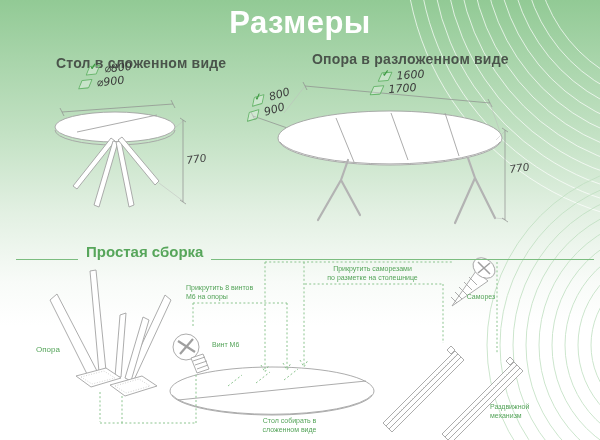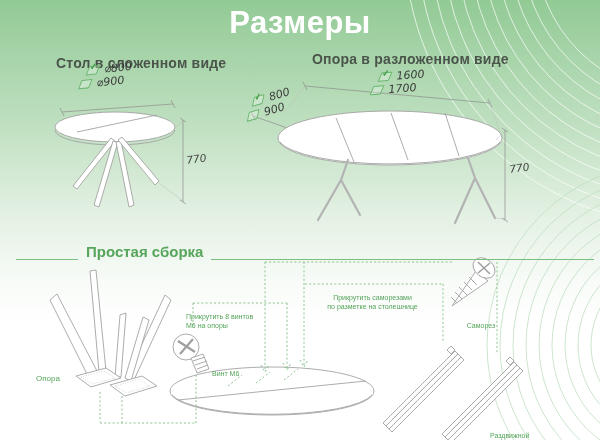--- a/index.html
+++ b/index.html
@@ -19,21 +19,21 @@
     border-radius:1px;position:relative;background:rgba(255,255,255,.3);flex:0 0 auto;}
   .cbx .mark{position:absolute;top:-4px;left:0;font-size:9px;color:#3f9a44;
     transform:skewX(28deg);font-weight:bold;line-height:1;}
   .opt-label{font-style:italic;font-size:11px;color:#3a3a3a;font-family:"DejaVu Sans",sans-serif;white-space:nowrap;}
   .divider{position:absolute;top:244px;left:16px;right:6px;height:16px;display:flex;
     align-items:flex-end;gap:8px;z-index:3;}
   .divider .line{border-top:1.5px solid #7cbd80;height:0;}
   .divider .line.left{width:62px;}
   .divider .line.right{flex:1;}
   .divider .text{font-size:15px;font-weight:bold;color:#57a65b;white-space:nowrap;}
-  .g-label{position:absolute;color:#55a45a;line-height:1.3;white-space:pre-line;z-index:4;margin-top:29px;}
+  .g-label{position:absolute;color:#55a45a;line-height:1.3;white-space:pre-line;z-index:4;}
   .lab8{font-size:8px;}
   .lab7{font-size:7px;}
   svg{display:block;}
   .dimline{stroke:#8d8d8d;stroke-width:.7;fill:none;}
   .witness{stroke:#bdbdbd;stroke-width:.5;fill:none;}
   .draw{stroke:#a3a3a3;stroke-width:.9;fill:none;}
   .draw-fill{stroke:#a3a3a3;stroke-width:.9;fill:#ffffff;}
   .leg{stroke:#b3b3b3;stroke-width:2.2;fill:none;stroke-linecap:round;}
   .dash{stroke:#8cc48f;stroke-width:1;fill:none;stroke-dasharray:2 2.2;}
   .dots{stroke:#b9b9b9;stroke-width:.6;fill:none;stroke-dasharray:1 1.6;}

